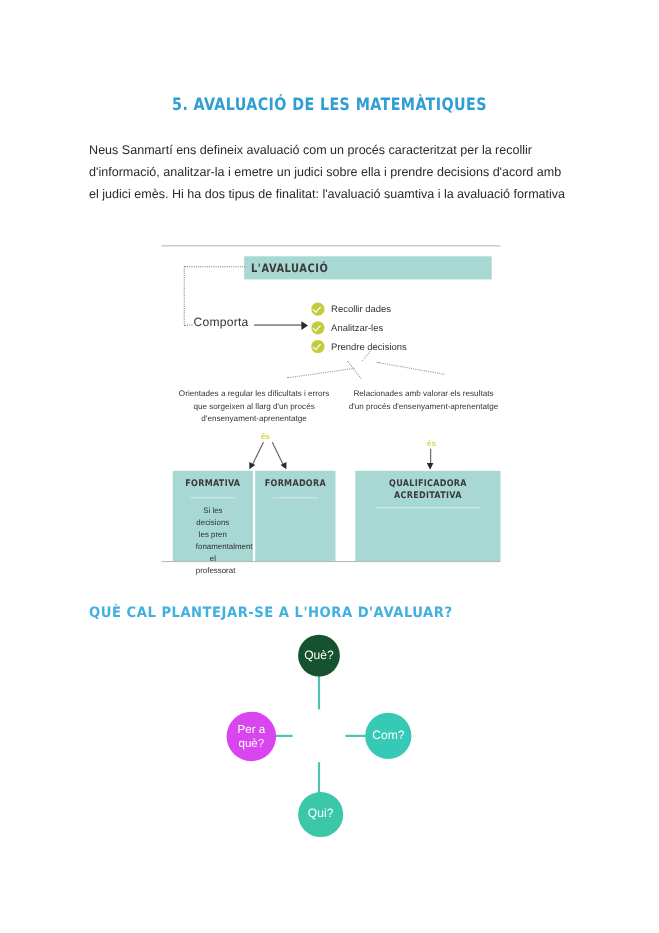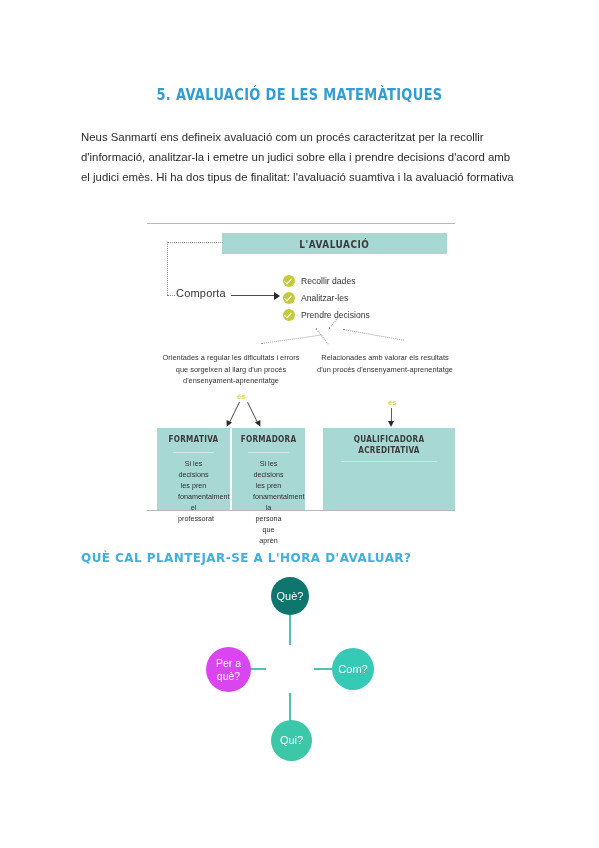--- a/index.html
+++ b/index.html
@@ -80,21 +80,21 @@
   
   .eval-header {
     position: absolute;
     left: 75px;
     top: 9px;
     width: 225px;
     height: 21px;
     background: #a8d8d3;
     display: flex;
     align-items: center;
-    justify-content: center;
+    justify-content: flex-start;
   }
   .eval-header span {
     font-family: "DejaVu Sans", sans-serif;
     font-weight: bold;
     font-size: 10.5px;
     color: #3a3a3a;
     letter-spacing: 0.6px;
     transform: scaleX(0.85);
   }
 
@@ -319,21 +319,21 @@
   }
   .node-center {
     left: 78px; top: 71px;
     width: 52px; height: 52px;
     background: #2b7fc1;
     font-size: 9.6px;
   }
   .node-que {
     left: 85px; top: 5px;
     width: 38px; height: 38px;
-    background: #0f766e;
+    background: #14532d;
     font-size: 11px;
   }
   .node-com {
     left: 146px; top: 76px;
     width: 42px; height: 42px;
     background: #35c9b6;
     font-size: 11px;
   }
   .node-qui {
     left: 85px; top: 148px;
@@ -420,21 +420,20 @@
 
       <div class="box box-formativa">
         <div class="box-title">FORMATIVA</div>
         <div class="box-sep"></div>
         <div class="box-body">Si les decisions les pren fonamentalment el professorat</div>
       </div>
 
       <div class="box box-formadora">
         <div class="box-title">FORMADORA</div>
         <div class="box-sep"></div>
-        <div class="box-body">Si les decisions les pren fonamentalment la persona que aprèn</div>
       </div>
 
       <div class="box box-qualif">
         <div class="box-title">QUALIFICADORA ACREDITATIVA</div>
         <div class="box-sep"></div>
       </div>
 
     </div>
   </div>
 

